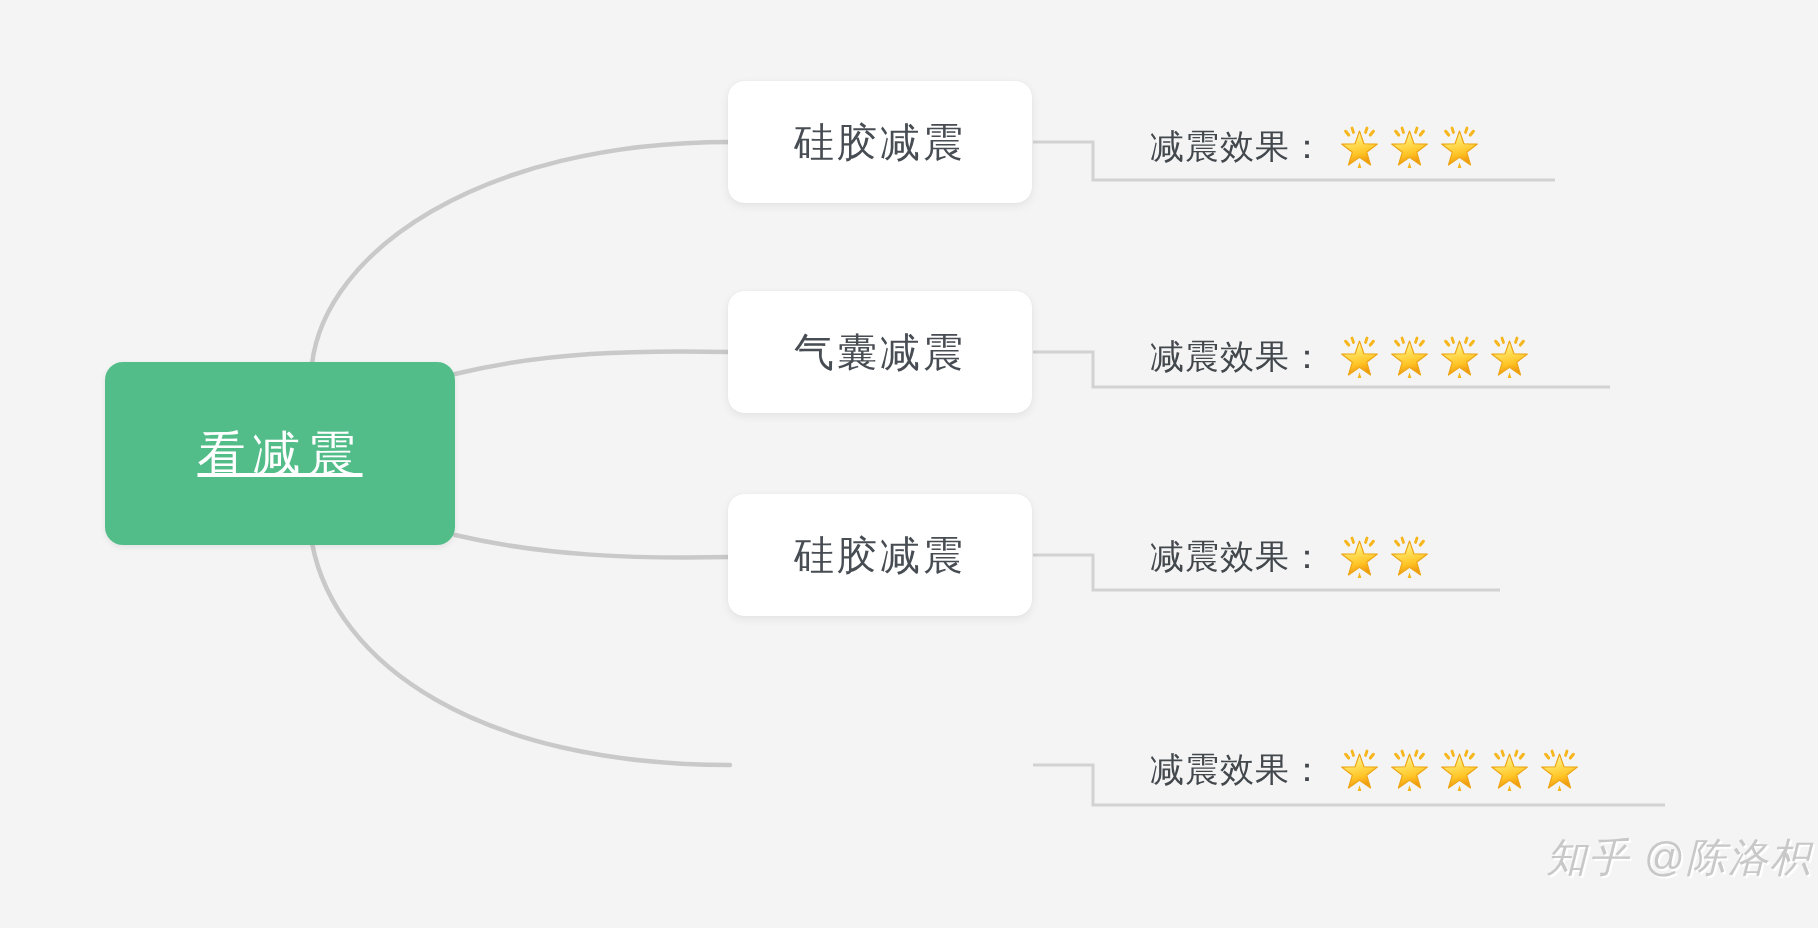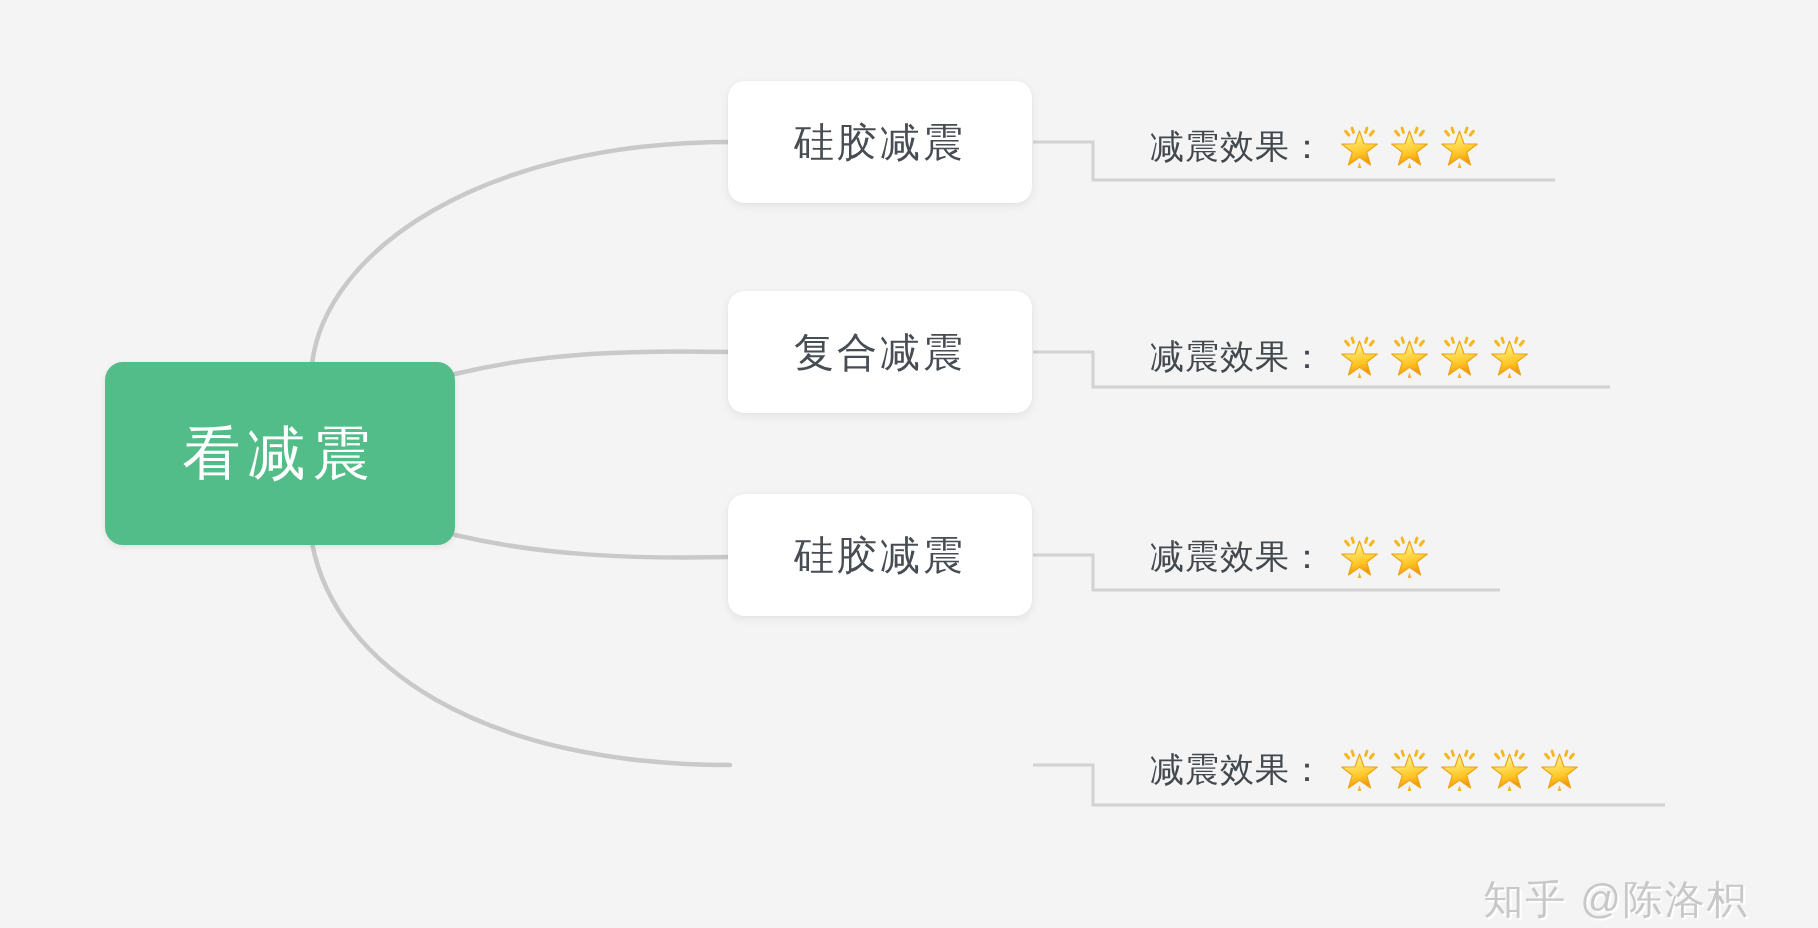--- a/index.html
+++ b/index.html
@@ -24,23 +24,24 @@
   }
   svg.connector-layer{
     position:absolute;left:0;top:0;width:1818px;height:928px;
   }
   .curve{fill:none;stroke:var(--connector);stroke-width:4.5;stroke-linecap:round;}
   .step{fill:none;stroke:var(--underline);stroke-width:3;stroke-linecap:butt;stroke-linejoin:miter;}
   .root-node{
     position:absolute;left:105px;top:362px;width:350px;height:183px;
     background:var(--root-bg);border-radius:18px;
     display:flex;align-items:center;justify-content:center;
-    color:var(--root-text);font-size:58px;letter-spacing:7px;
+    color:var(--root-text);font-size:48px;letter-spacing:7px;
     box-shadow:0 2px 6px rgba(0,0,0,0.08);
     cursor:pointer;
+    text-decoration:underline;
   }
   .topic{
     position:absolute;left:728px;width:304px;height:122px;
     background:var(--topic-bg);border-radius:16px;
     display:flex;align-items:center;justify-content:center;
     color:var(--topic-text);font-size:40px;letter-spacing:3px;
     box-shadow:0 3px 10px rgba(0,0,0,0.07),0 0 1px rgba(0,0,0,0.10);
     cursor:pointer;
     text-align:right;
   }
@@ -55,24 +56,24 @@
     cursor:pointer;
   }
   .rating.r1{top:118px}
   .rating.r2{top:328px}
   .rating.r3{top:528px}
   .rating.r4{top:741px}
   .rating .label{white-space:nowrap;margin-right:8px;}
   .stars{display:flex;align-items:center;gap:3px;}
   .stars svg{width:47px;height:47px;display:block;}
   .watermark{
-    position:absolute;top:872px;left:1420px;width:392px;
+    position:absolute;top:830px;left:1420px;width:392px;
     font-size:40px;color:var(--watermark);letter-spacing:2px;
     text-shadow:2px 2px 0 #ffffff;
-    text-align:center;white-space:nowrap;
+    text-align:right;white-space:nowrap;font-style:italic;
   }
 </style>
 </head>
 <body>
 
 <div class="canvas">
 
   <svg class="connector-layer" viewBox="0 0 1818 928">
 
     <path class="curve" d="M 312 364 C 325 252, 480 142, 730 142"></path>
@@ -87,21 +88,21 @@
   </svg>
 
   <div class="root-node">
     <span>看减震</span>
   </div>
 
   <div class="topic t1">
     <span>硅胶减震</span>
   </div>
   <div class="topic t2">
-    <span>复合减震</span>
+    <span>气囊减震</span>
   </div>
   <div class="topic t3">
     <span>硅胶减震</span>
   </div>
 
   <div class="rating r1">
     <span class="label">减震效果：</span>
     <span class="stars">
         <svg viewBox="0 0 40 40">
           <defs>

